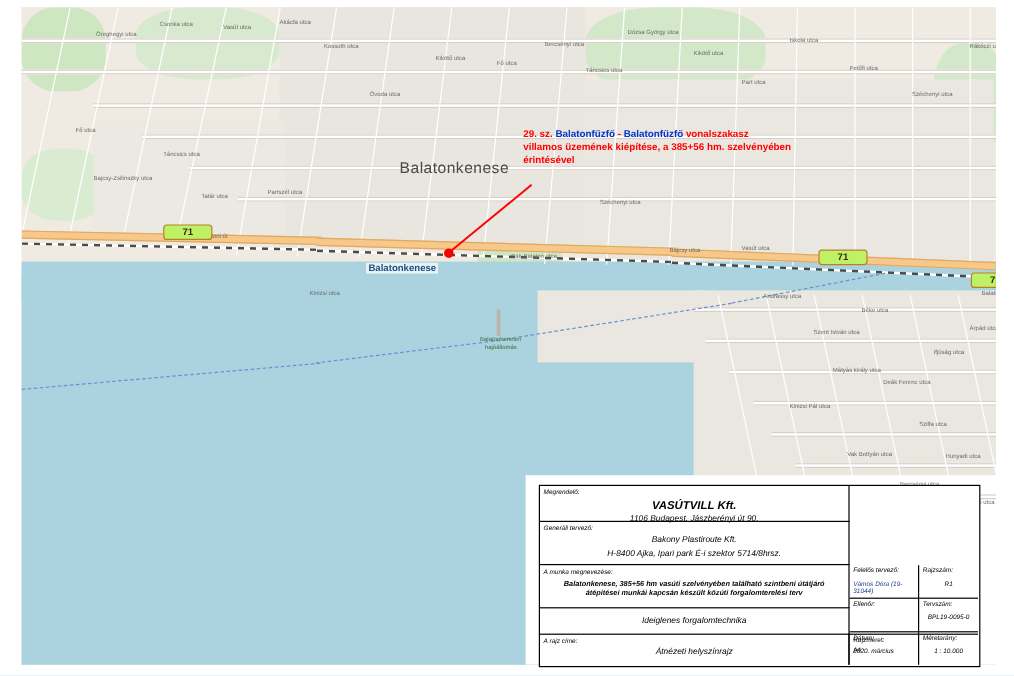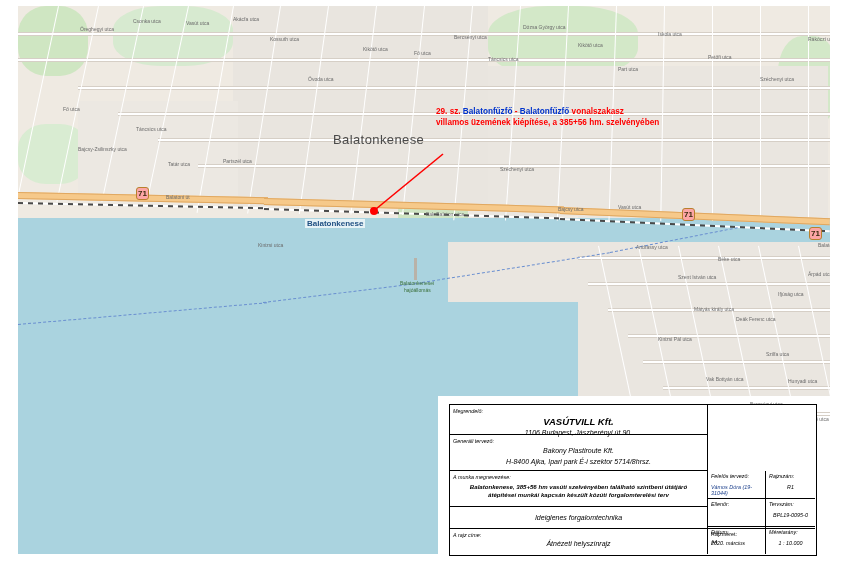--- a/index.html
+++ b/index.html
@@ -29,21 +29,21 @@
 
   
   .road{position:absolute;background:#ffffff;border-top:1px solid #d6cfc6;border-bottom:1px solid #d6cfc6;height:2px;}
   .mainroad{position:absolute;background:#f6c98a;height:5px;border-top:1px solid #e0a861;border-bottom:1px solid #e0a861;}
   .railway{position:absolute;height:2px;background:repeating-linear-gradient(90deg,#4a4a4a 0 5px,#ffffff 5px 10px);}
   .minorgrid{position:absolute;background:#ffffff;}
 
   .labelmap{position:absolute;color:#6b6b6b;font-size:5px;white-space:nowrap;}
   .townlabel{position:absolute;color:#4a4a4a;font-size:13px;letter-spacing:.4px;white-space:nowrap;}
   .stationlabel{position:absolute;color:#1f4f82;font-size:8px;font-weight:bold;white-space:nowrap;background:rgba(255,255,255,.7);padding:0 2px;}
-  .shield{position:absolute;background:#fca5a5;border:1px solid #b8802c;color:#3a2a0d;font-size:8px;font-weight:bold;border-radius:3px;padding:0 1px;line-height:11px;}
+  .shield{position:absolute;background:#bef264;border:1px solid #b8802c;color:#3a2a0d;font-size:8px;font-weight:bold;border-radius:3px;padding:0 15px;line-height:11px;}
   .dashline{position:absolute;border-top:1px dashed #6a8fd0;}
 
   
   #annot{position:absolute;left:418px;top:100px;width:240px;color:#ff0000;font-size:8.2px;font-weight:bold;line-height:11px;text-align:left;}
   #annot .blue{color:#0033cc;}
   #leader{position:absolute;left:0;top:0;width:812px;height:548px;pointer-events:none;}
 
   
   #titleblock{
     position:absolute;left:449px;top:404px;width:366px;height:150px;
@@ -200,20 +200,21 @@
     <svg id="leader" viewBox="0 0 812 548">
       <line x1="425" y1="148" x2="358" y2="203" stroke="#ff0000" stroke-width="1.6"></line>
       <circle cx="356" cy="205" r="4" fill="#ff0000"></circle>
     </svg>
 
     <div id="annot">
       <div>
         <span>29. sz. </span><span class="blue">Balatonfűzfő</span><span> - </span><span class="blue">Balatonfűzfő</span><span> vonalszakasz</span>
       </div>
       <div>villamos üzemének kiépítése, a 385+56 hm. szelvényében</div>
+      <div>érintésével</div>
     </div>
   </div>
 
   <div id="titleblock">
 
     <div class="cell" style="left:0;top:0;width:258px;height:30px;">
       <span class="tiny">Megrendelő:</span>
       <div class="ctr big" style="margin-top:2px;">VASÚTVILL Kft.</div>
       <div class="ctr mid" style="margin-top:2px;">1106 Budapest, Jászberényi út 90.</div>
     </div>

